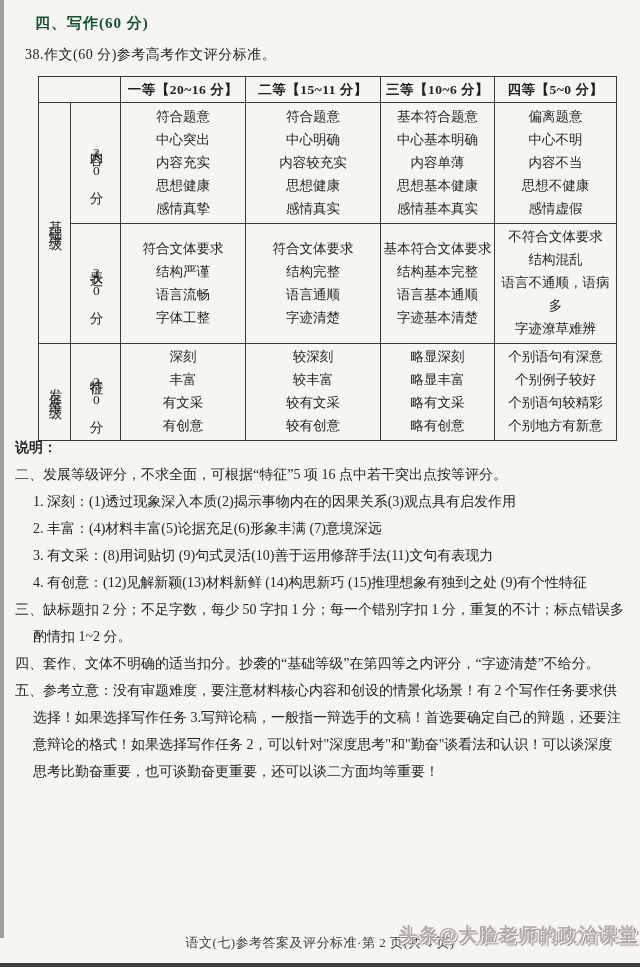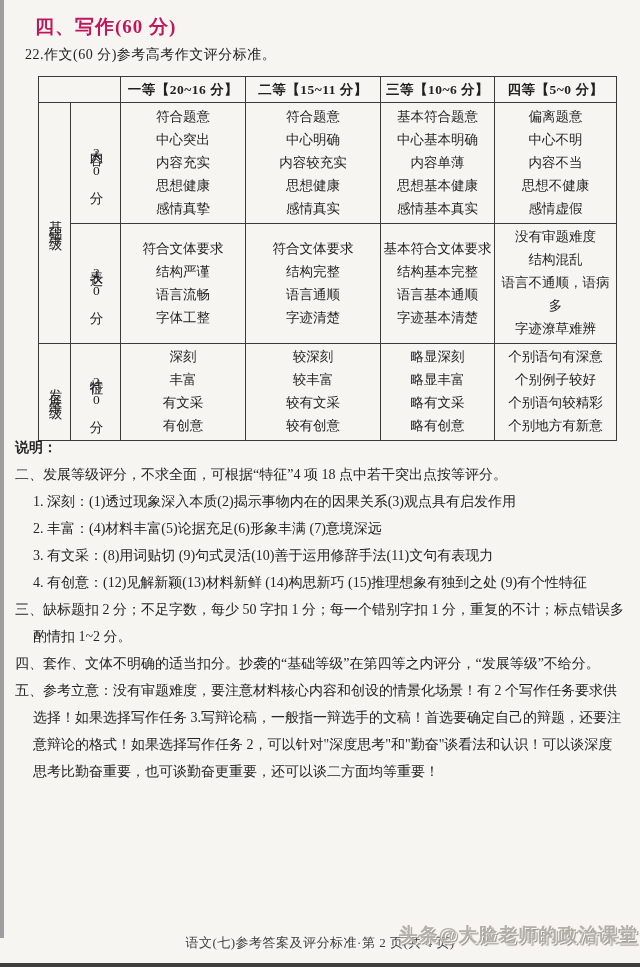--- a/index.html
+++ b/index.html
@@ -12,21 +12,21 @@
     color:#262626;
   }
   
   .edge-left{position:absolute;left:0;top:0;width:4px;height:938px;background:#9e9e9e;}
   .edge-bottom{position:absolute;left:0;bottom:0;width:100%;height:4px;background:#3f3f3f;}
 
   .page{position:absolute;left:0;top:0;width:640px;height:967px;}
 
   .section-title{
     position:absolute;left:35px;top:14px;
-    font-size:19px;font-weight:bold;letter-spacing:1px;color:#be185d;
+    font-size:15px;font-weight:bold;letter-spacing:1px;color:#14532d;
   }
   .question-line{
     position:absolute;left:25px;top:46px;
     font-size:14px;letter-spacing:0.5px;color:#222;
   }
 
   table.rubric{
     position:absolute;left:38px;top:76px;
     width:578px;border-collapse:collapse;table-layout:fixed;
     background:transparent;
@@ -74,21 +74,21 @@
   }
 </style>
 </head>
 <body>
 
 <div class="page">
 
   <div class="edge-left"></div>
 
   <div class="section-title">四、写作(60 分)</div>
-  <div class="question-line">22.作文(60 分)参考高考作文评分标准。</div>
+  <div class="question-line">38.作文(60 分)参考高考作文评分标准。</div>
 
   <table class="rubric">
     <colgroup>
       <col style="width:32px">
         <col style="width:50px">
       <col style="width:125px">
         <col style="width:135px">
       <col style="width:114px">
         <col style="width:122px">
     </colgroup>
@@ -137,21 +137,21 @@
 语言流畅
 字体工整</td>
         <td class="cell">符合文体要求
 结构完整
 语言通顺
 字迹清楚</td>
         <td class="cell">基本符合文体要求
 结构基本完整
 语言基本通顺
 字迹基本清楚</td>
-        <td class="cell">没有审题难度
+        <td class="cell">不符合文体要求
 结构混乱
 语言不通顺，语病多
 字迹潦草难辨</td>
       </tr>
       <tr class="r3">
         <td class="group">
           <span class="vlabel">发展等级</span>
         </td>
         <td class="sub">
           <span class="vlabel">特征20分</span>
@@ -171,27 +171,27 @@
         <td class="cell">个别语句有深意
 个别例子较好
 个别语句较精彩
 个别地方有新意</td>
       </tr>
     </tbody>
   </table>
 
   <div class="notes">
     <div class="notes-heading">说明：</div>
-    <div class="note">二、发展等级评分，不求全面，可根据“特征”4 项 18 点中若干突出点按等评分。</div>
+    <div class="note">二、发展等级评分，不求全面，可根据“特征”5 项 16 点中若干突出点按等评分。</div>
     <div class="subnote">1. 深刻：(1)透过现象深入本质(2)揭示事物内在的因果关系(3)观点具有启发作用</div>
     <div class="subnote">2. 丰富：(4)材料丰富(5)论据充足(6)形象丰满 (7)意境深远</div>
     <div class="subnote">3. 有文采：(8)用词贴切 (9)句式灵活(10)善于运用修辞手法(11)文句有表现力</div>
     <div class="subnote">4. 有创意：(12)见解新颖(13)材料新鲜 (14)构思新巧 (15)推理想象有独到之处 (9)有个性特征</div>
     <div class="note">三、缺标题扣 2 分；不足字数，每少 50 字扣 1 分；每一个错别字扣 1 分，重复的不计；标点错误多酌情扣 1~2 分。</div>
-    <div class="note">四、套作、文体不明确的适当扣分。抄袭的“基础等级”在第四等之内评分，“发展等级”不给分。</div>
+    <div class="note">四、套作、文体不明确的适当扣分。抄袭的“基础等级”在第四等之内评分，“字迹清楚”不给分。</div>
     <div class="note">五、参考立意：没有审题难度，要注意材料核心内容和创设的情景化场景！有 2 个写作任务要求供选择！如果选择写作任务 3.写辩论稿，一般指一辩选手的文稿！首选要确定自己的辩题，还要注意辩论的格式！如果选择写作任务 2，可以针对"深度思考"和"勤奋"谈看法和认识！可以谈深度思考比勤奋重要，也可谈勤奋更重要，还可以谈二方面均等重要！</div>
   </div>
 
   <div class="footer-line">语文(七)参考答案及评分标准·第 2 页(共 4 页)</div>
   <div class="watermark">头条@大脸老师的政治课堂</div>
 
   <div class="edge-bottom"></div>
 
 </div>
 

